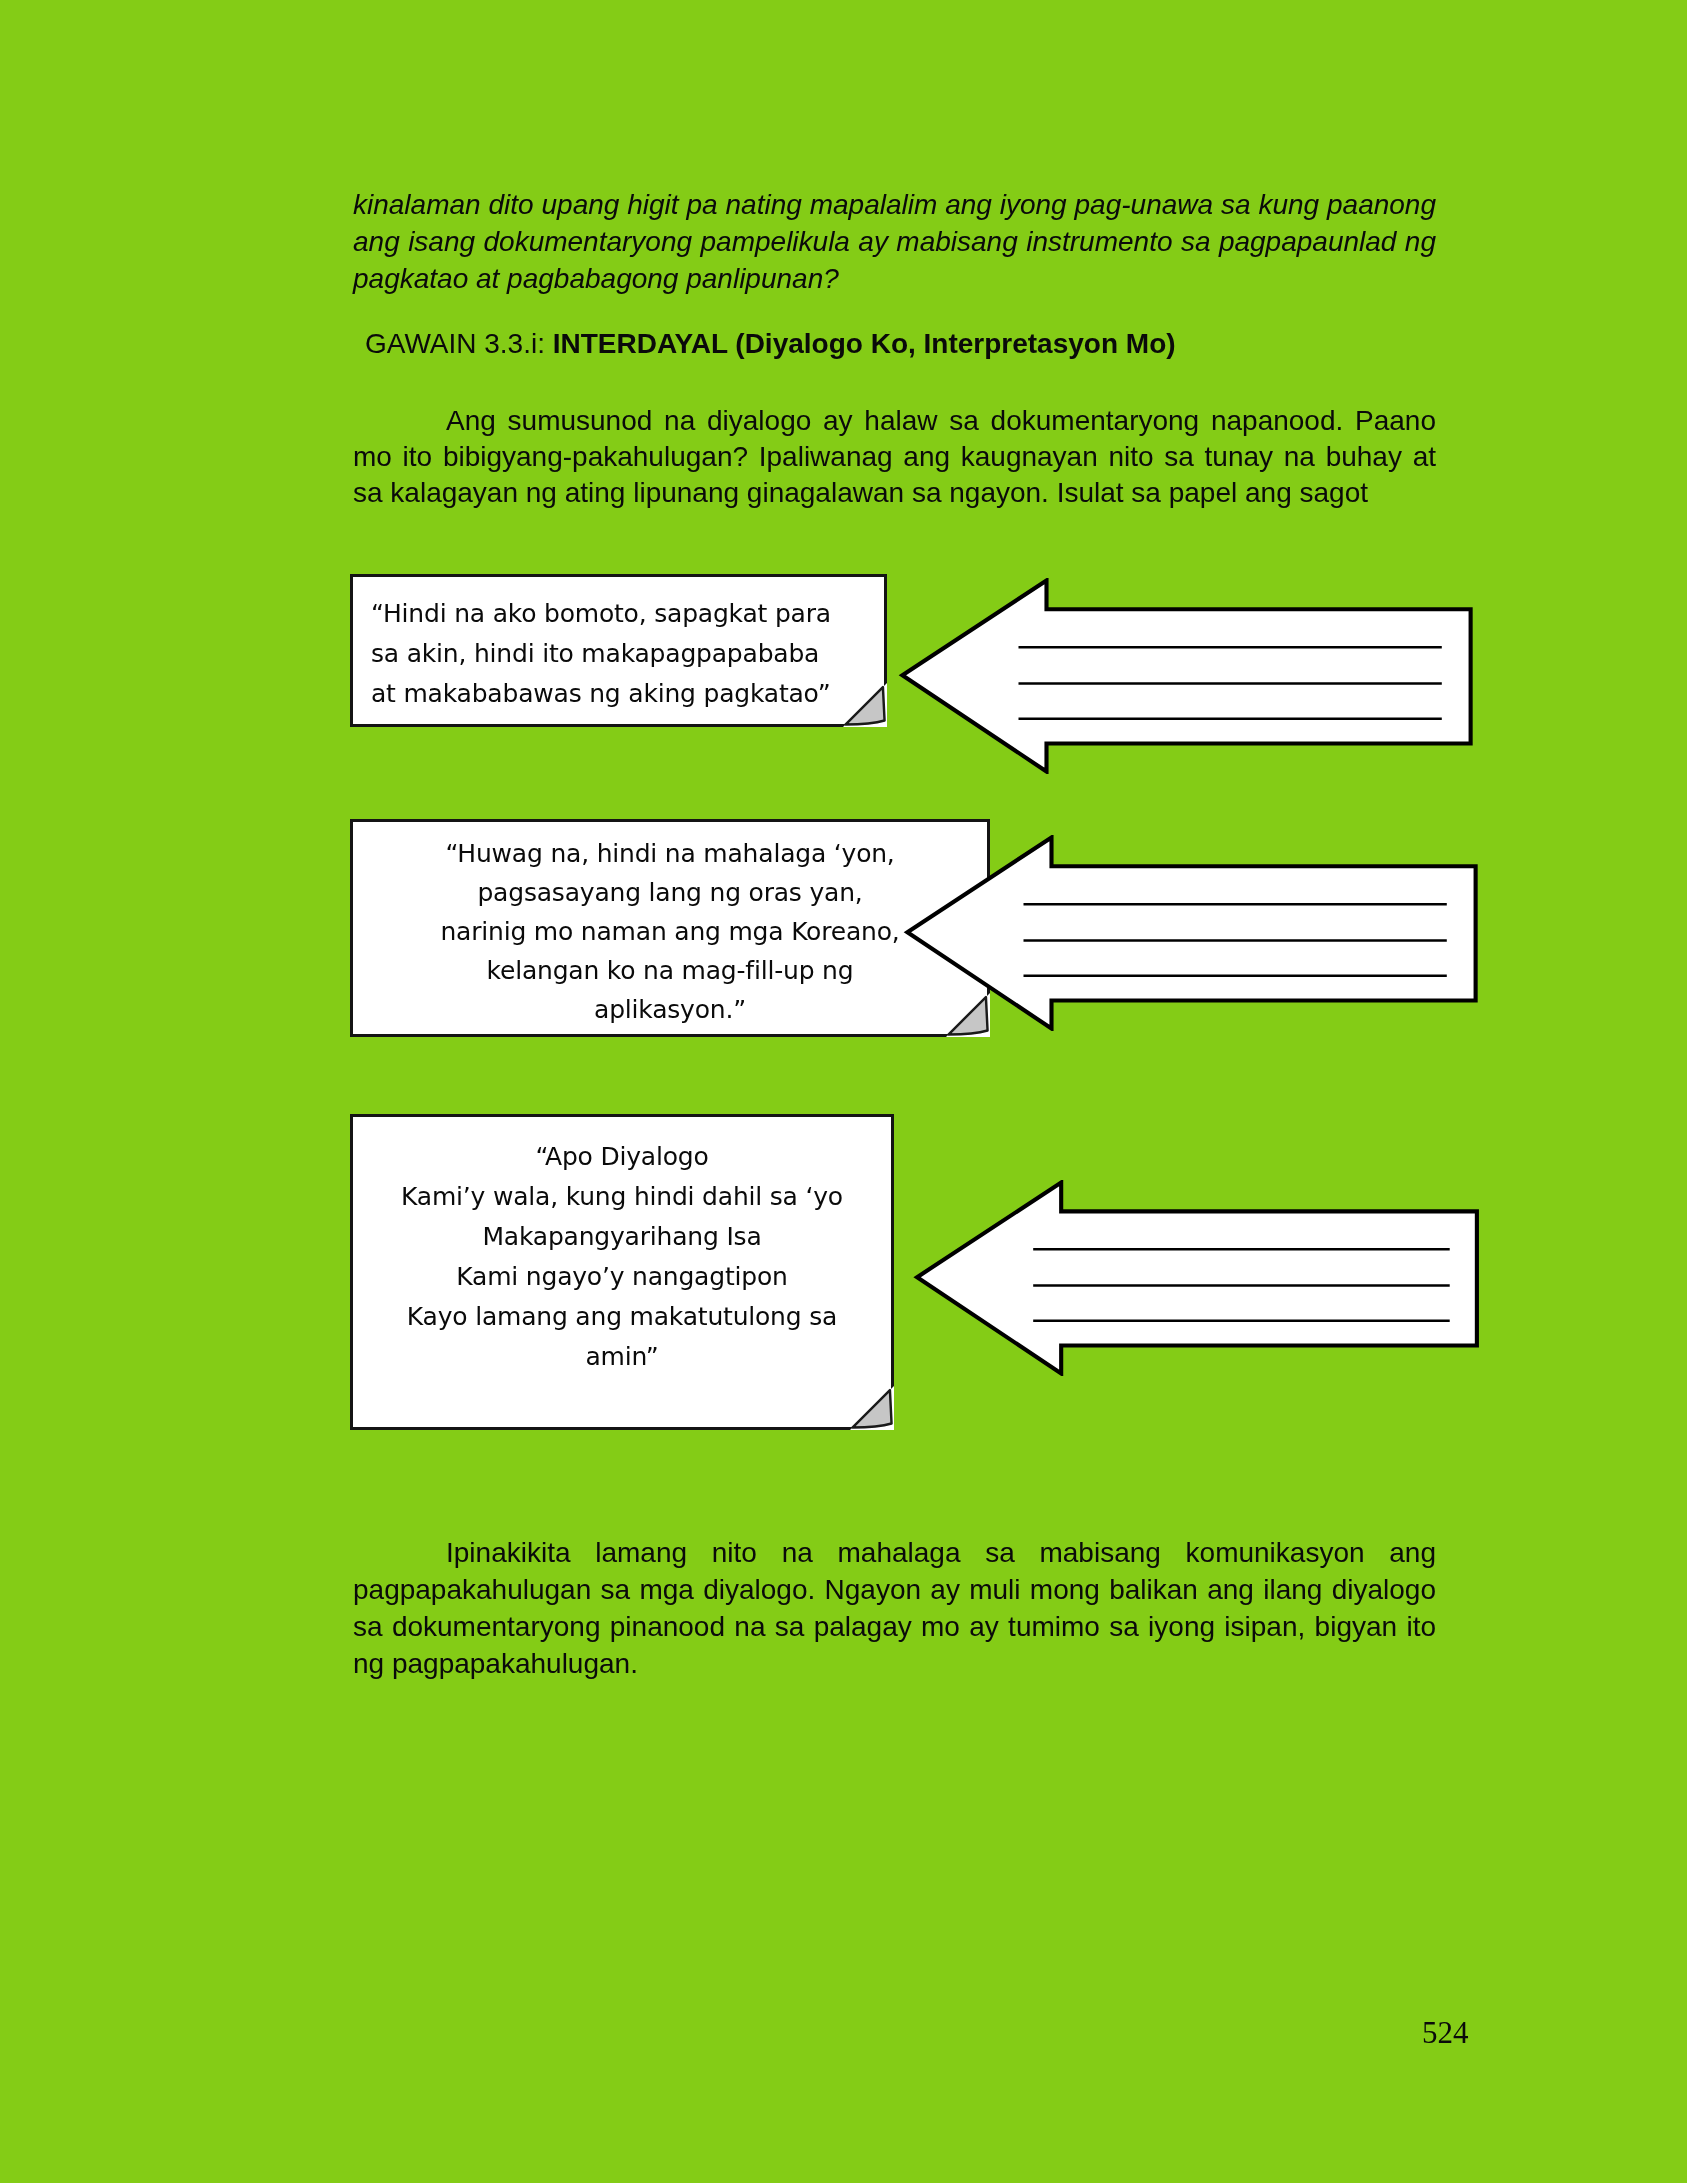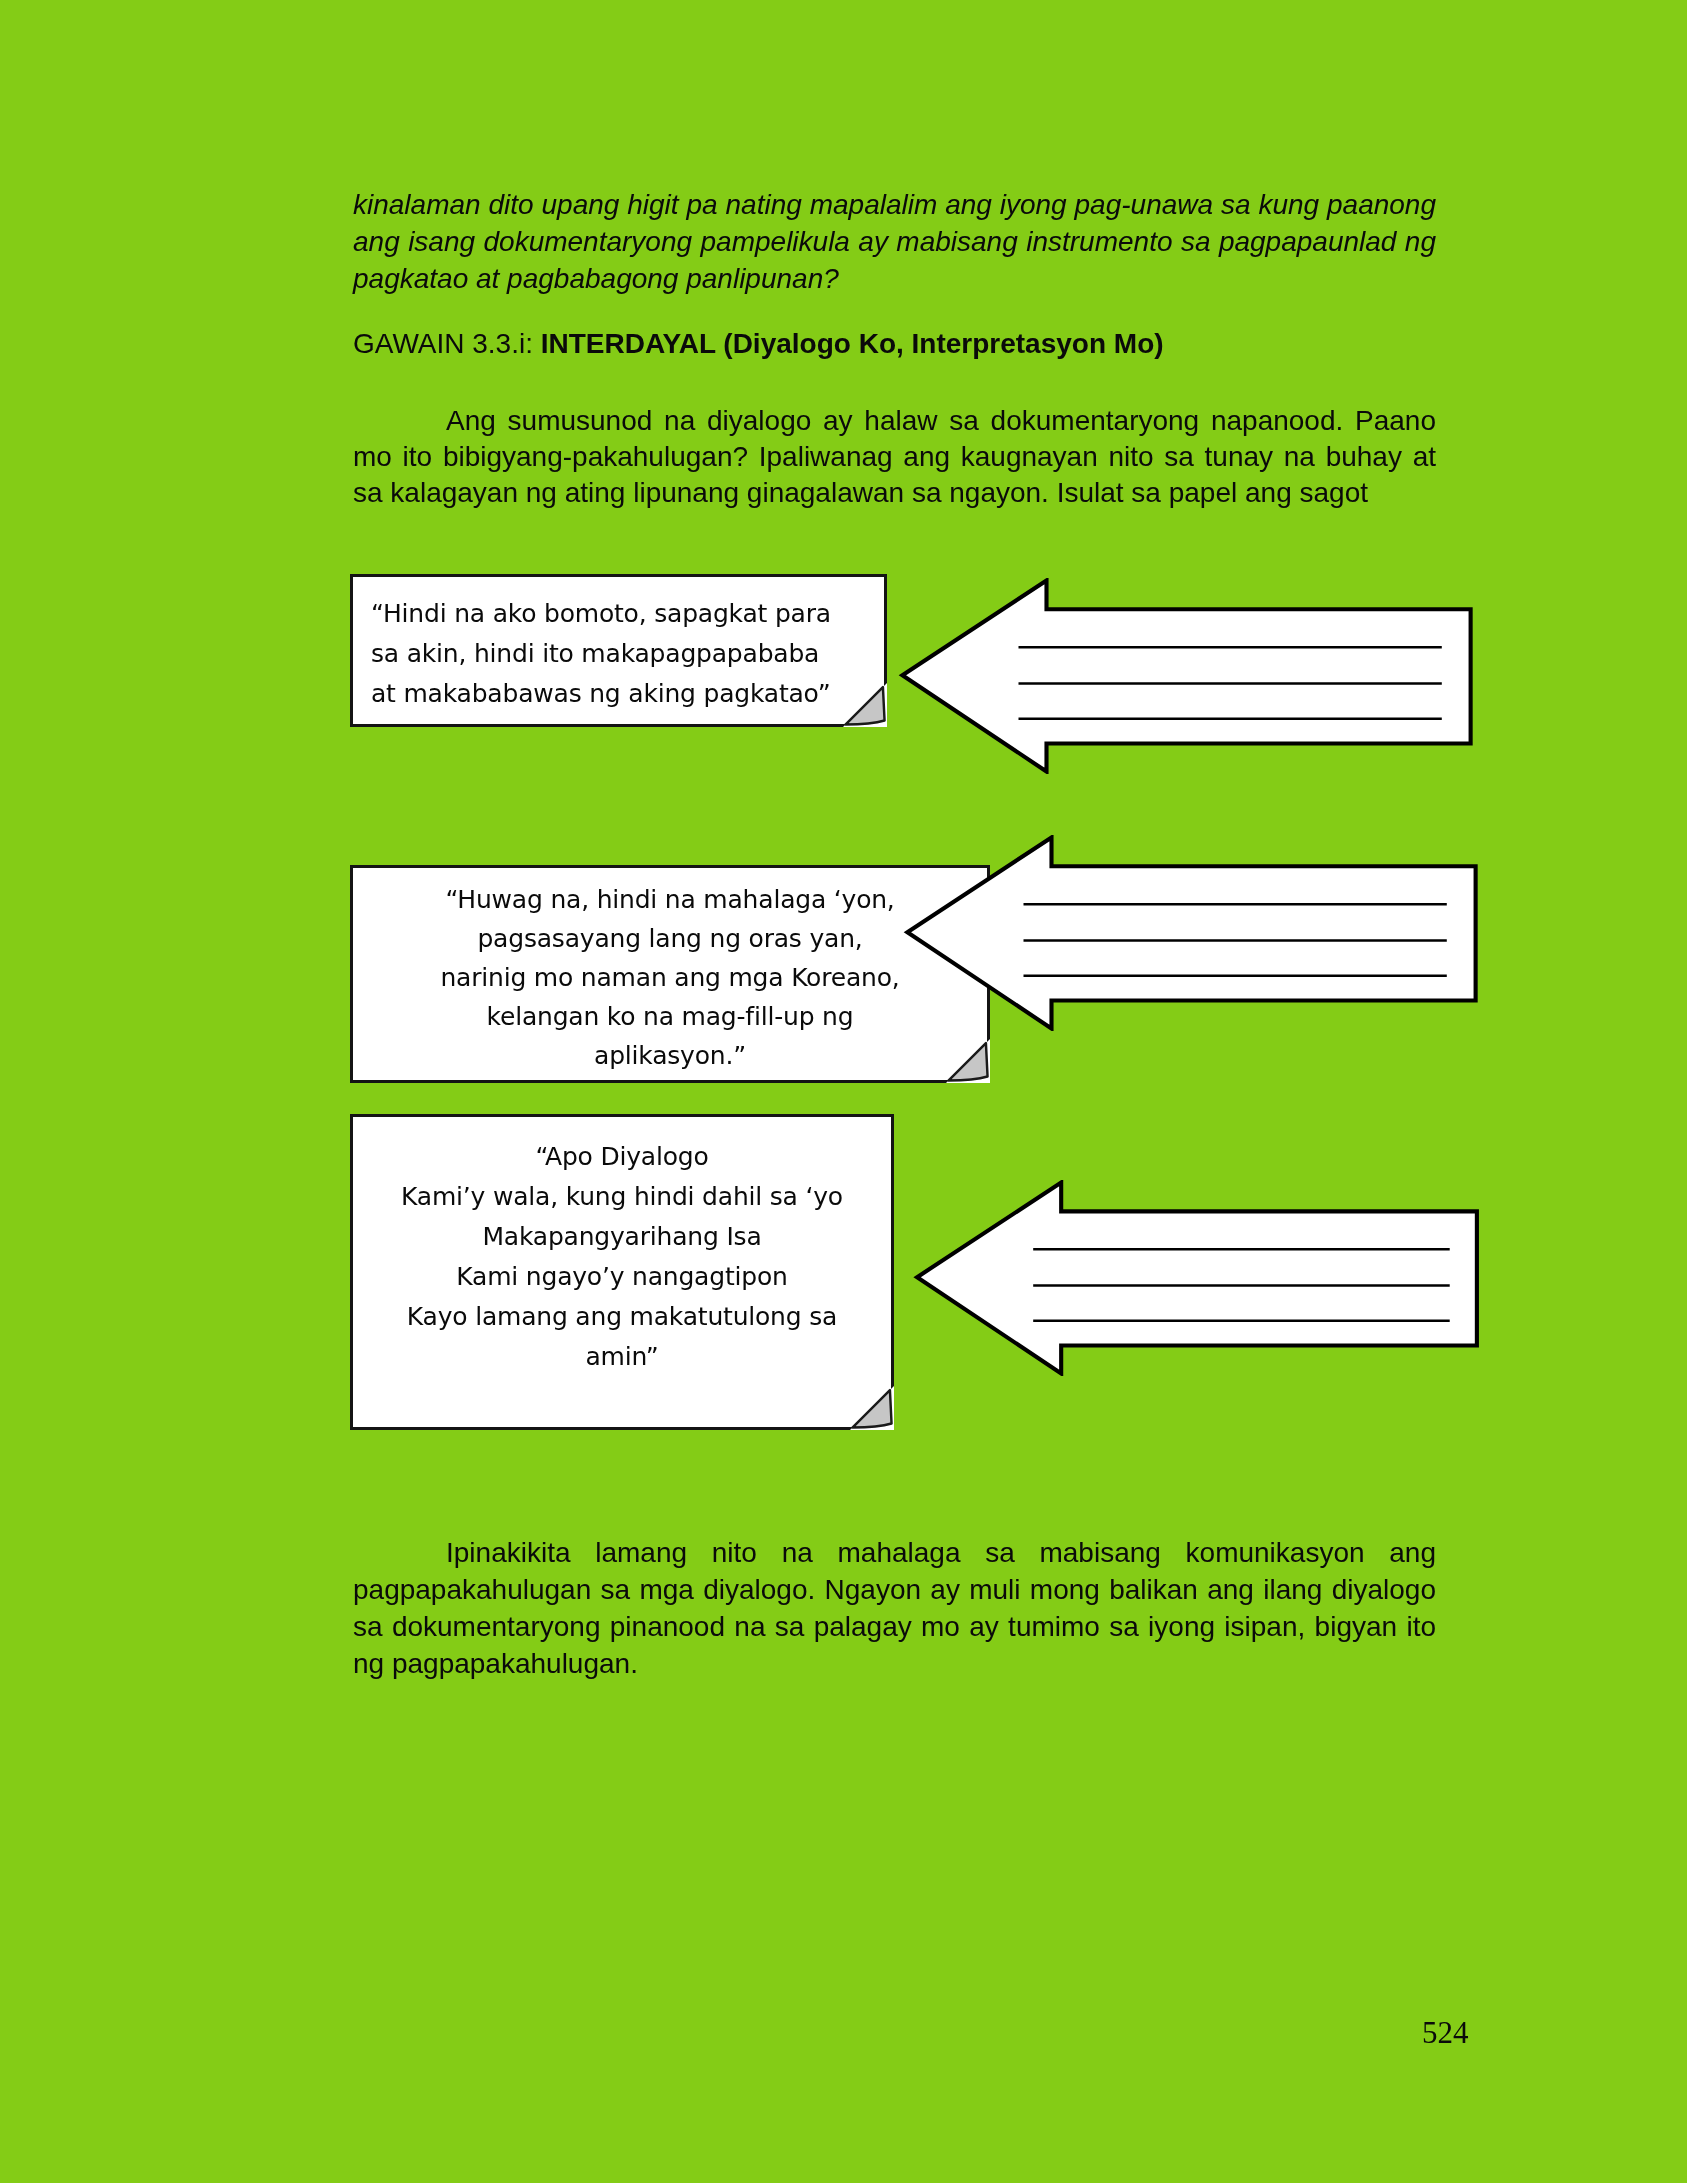--- a/index.html
+++ b/index.html
@@ -14,36 +14,36 @@
   .para{
     position:absolute;
     left:353px;width:1083px;
     margin:0;
     font-size:28px;line-height:37px;
     text-align:justify;
     color:#0a0a0a;
   }
   .intro{top:186px;font-style:italic;}
   .heading{
-    position:absolute;left:353px;top:325px;margin:0;
+    position:absolute;left:365px;top:325px;margin:0;
     font-size:28px;line-height:37px;color:#0a0a0a;white-space:nowrap;
   }
   .heading strong{font-weight:bold;}
   .instructions{top:403px;text-indent:93px;line-height:36px;}
   .closing{top:1534px;text-indent:93px;}
 
   .dialog-box{
     position:absolute;
     left:350px;
     background:#ffffff;
     border:3.3px solid #141414;
     box-sizing:border-box;
   }
   .box1{top:574px;width:537px;height:153px;}
-  .box2{top:865px;width:640px;height:218px;}
+  .box2{top:819px;width:640px;height:218px;}
   .box3{top:1114px;width:544px;height:316px;}
   .dialog-text{
     font-family:"DejaVu Sans",sans-serif;
     font-size:25px;
     color:#0a0a0a;
     letter-spacing:-0.2px;
   }
   .box1 .dialog-text{padding:16.5px 0 0 18px;text-align:left;line-height:40px;}
   .box2 .dialog-text{padding:11.5px 0 0 0;text-align:center;line-height:39px;}
   .box3 .dialog-text{padding:20px 0 0 0;text-align:center;line-height:40px;}

